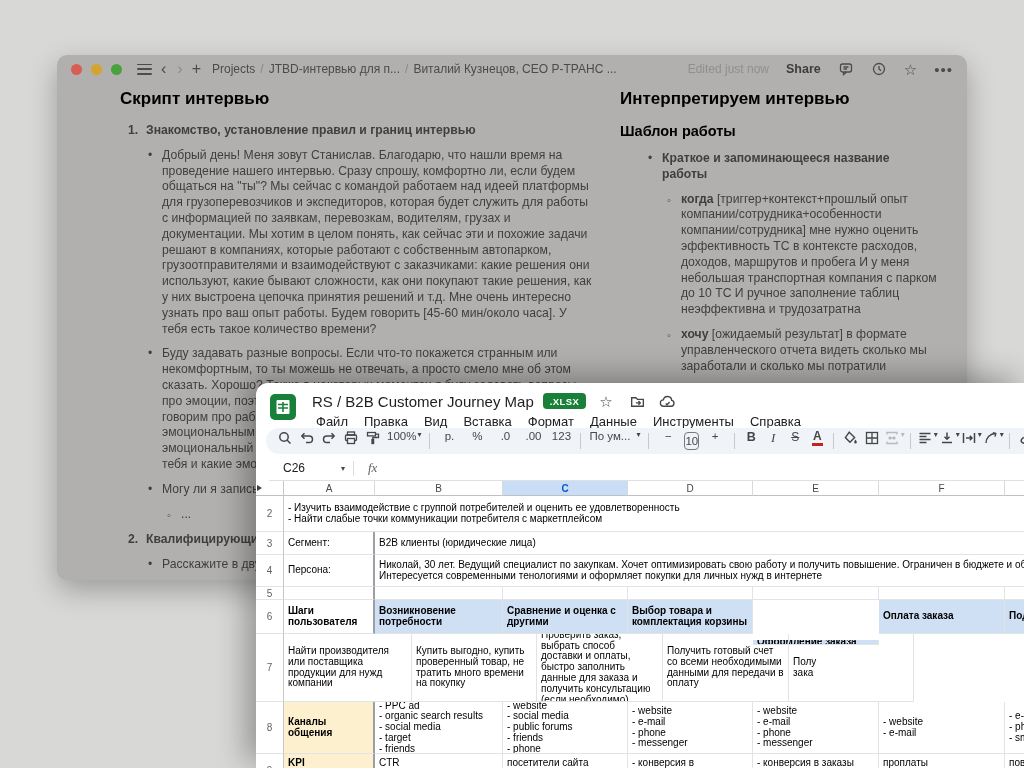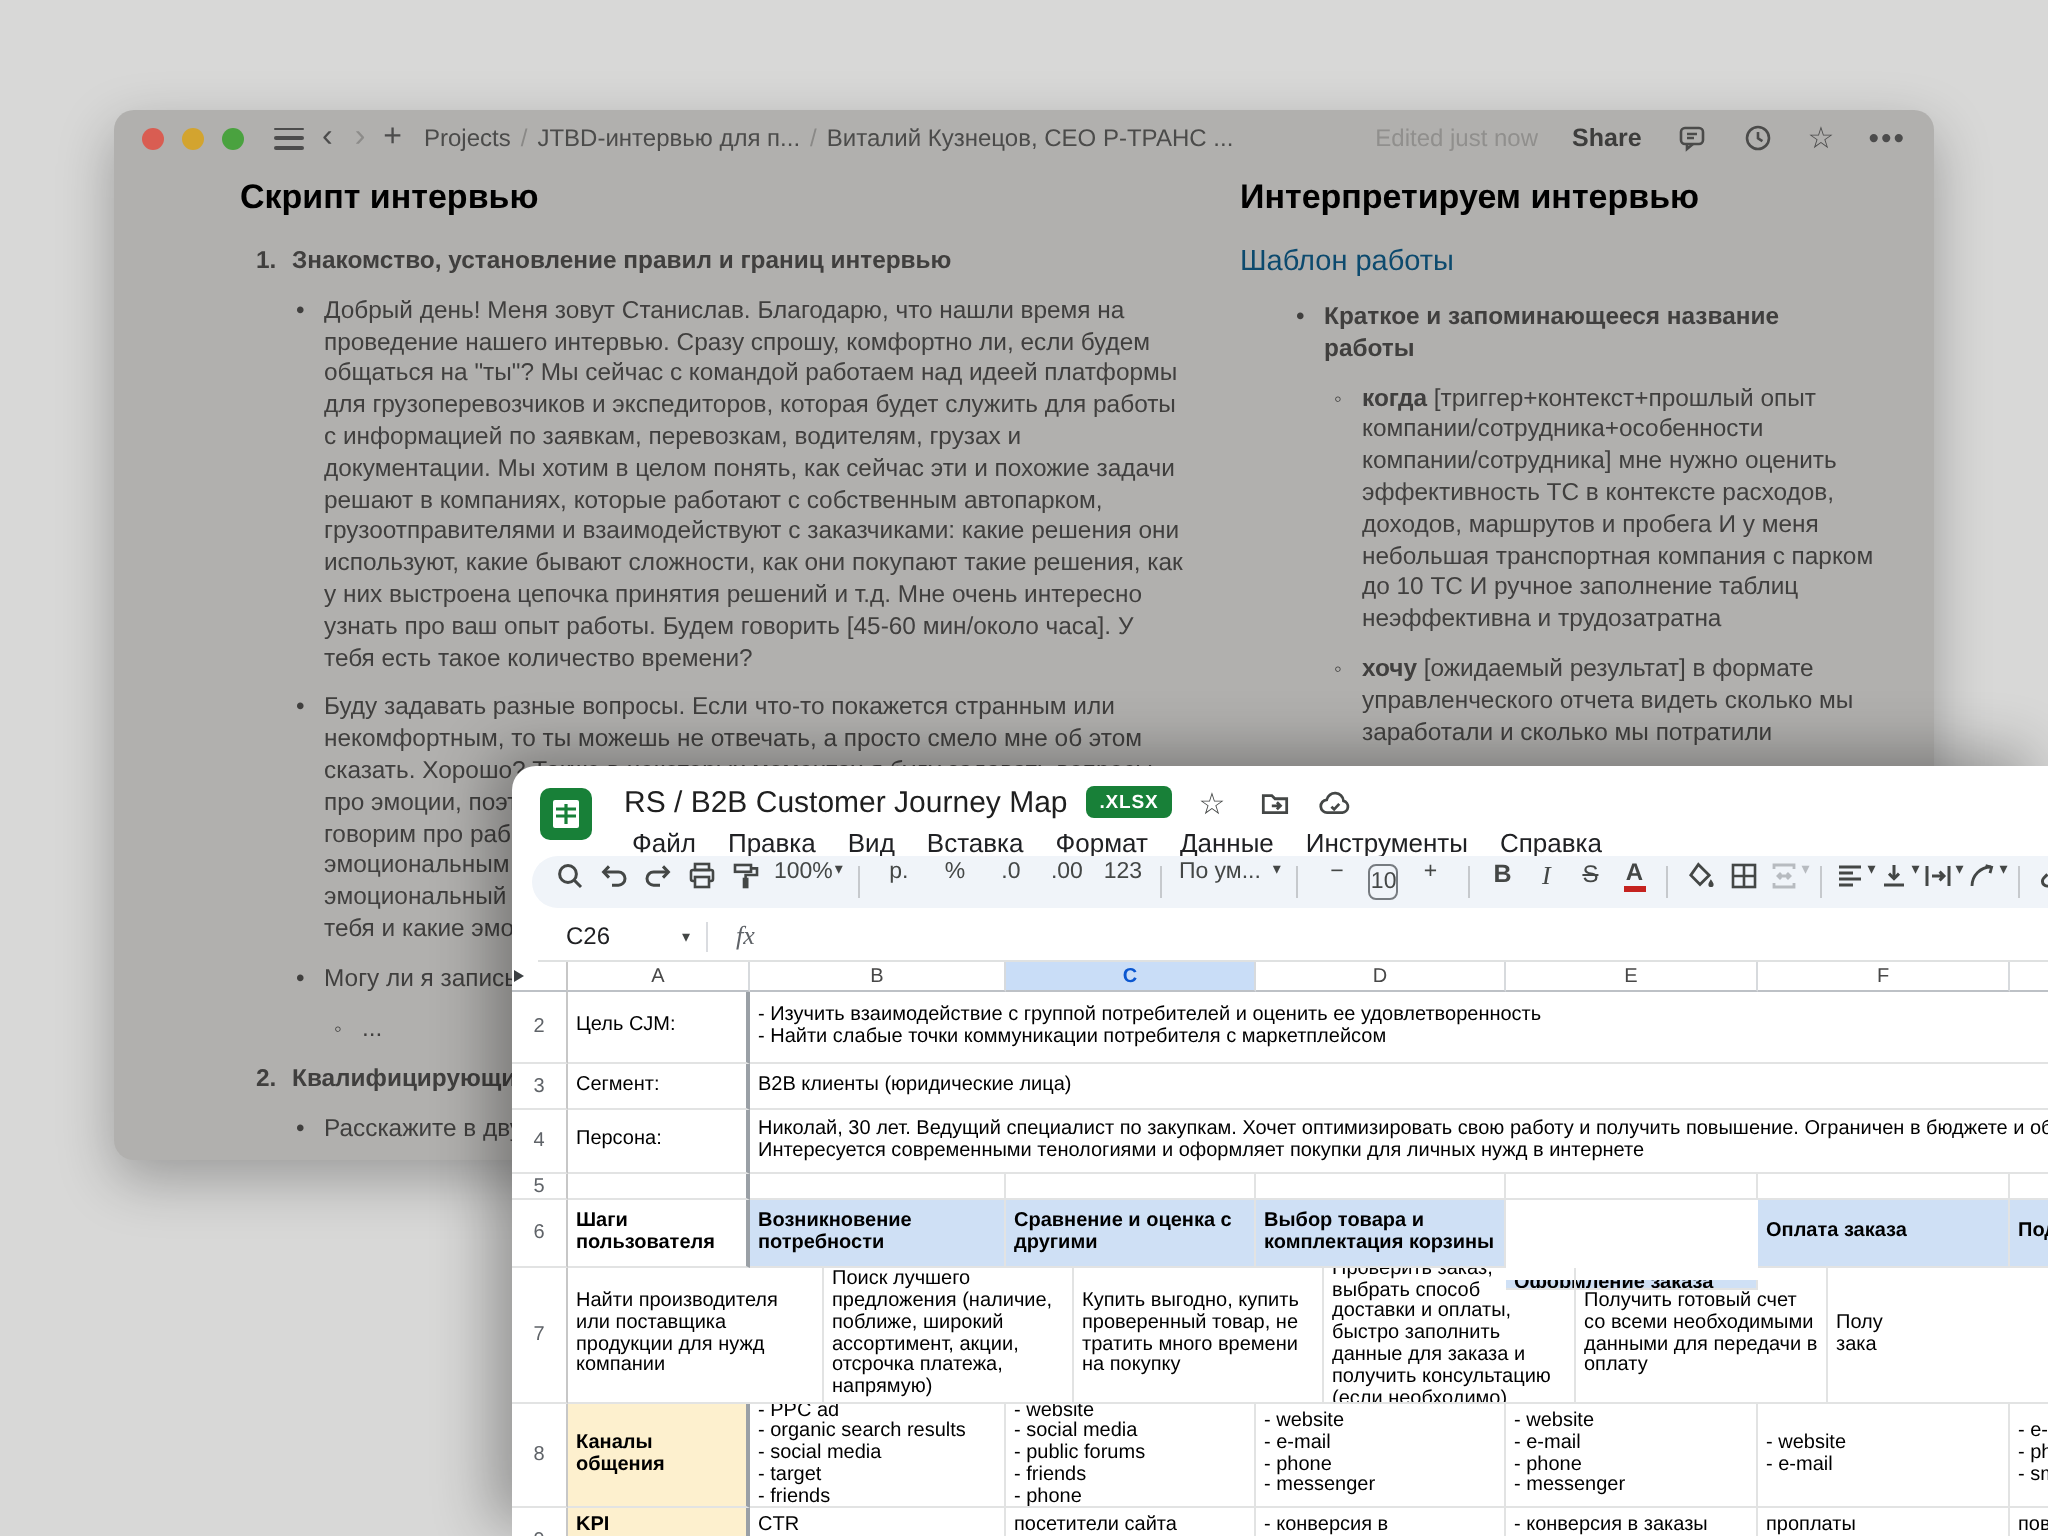--- a/index.html
+++ b/index.html
@@ -19,21 +19,21 @@
   .bar-right{margin-left:auto;display:flex;align-items:center;gap:17px}
   .edited{font-size:12px;color:#908f8d}
   .share{font-size:12.5px;font-weight:600;color:#3d3d3c}
   .bar-ic{width:16px;height:16px;display:inline-block}
   .star-ch{font-size:15px;color:#4c4c4c;line-height:1}
   .dots{font-size:15px;color:#4c4c4c;letter-spacing:1px;line-height:1}
   .doc-col{position:absolute;top:34px}
   .doc-left{left:63px;width:472px}
   .doc-right{left:563px;width:318px}
   .doc-h1{font-size:17px;font-weight:700;color:#000000;margin:0 0 14px}
-  .doc-h2{font-size:14.5px;font-weight:400;color:#0c4a6e;margin:0 0 12px}
+  .doc-h2{font-size:14.5px;font-weight:700;color:#000000;margin:0 0 12px}
   .blk{display:flex;margin:0 0 9px;font-size:12.2px;line-height:15.8px;color:#403f3e}
   .blk .mrk{flex:0 0 14px}
   .numbered{margin-left:8px}
   .numbered .mrk{flex:0 0 18px;font-weight:700}
   .numbered .btx{font-weight:700}
   .bullet1{margin-left:28px}
   .bullet2{margin-left:47px}
   .bullet2 .mrk{font-size:11px;padding-top:1px}
   .btx b{font-weight:700}
   
@@ -354,21 +354,20 @@
         <div class="g-colh" style="width: 91px;">A</div>
         <div class="g-colh" style="width: 128px;">B</div>
         <div class="g-colh sel" style="width: 125px;">C</div>
         <div class="g-colh" style="width: 125px;">D</div>
         <div class="g-colh" style="width: 126px;">E</div>
         <div class="g-colh" style="width: 126px;">F</div>
         <div class="g-colh" style="width: 125px;">G</div>
       </div>
       <div class="g-row" style="height: 36px;">
         <div class="g-num">2</div>
-        <div class="g-cell g-a " style="width: 91px;">Цель CJM:</div>
         <div class="g-cell g-merged">- Изучить взаимодействие с группой потребителей и оценить ее удовлетворенность
 - Найти слабые точки коммуникации потребителя с маркетплейсом</div>
       </div>
       <div class="g-row" style="height: 23px;">
         <div class="g-num">3</div>
         <div class="g-cell g-a " style="width: 91px;">Сегмент:</div>
         <div class="g-cell g-merged">B2B клиенты (юридические лица)</div>
       </div>
       <div class="g-row" style="height: 32px;">
         <div class="g-num">4</div>
@@ -392,21 +391,20 @@
         <div class="g-cell bg-blue b" style="width: 128px;">Возникновение потребности</div>
         <div class="g-cell bg-blue b" style="width: 125px;">Сравнение и оценка с другими</div>
         <div class="g-cell bg-blue b" style="width: 125px;">Выбор товара и комплектация корзины</div>
         <div class="g-cell bg-blue b" style="width: 126px; margin-top: 40px;">Оформление заказа</div>
         <div class="g-cell bg-blue b" style="width: 126px;">Оплата заказа</div>
         <div class="g-cell bg-blue b" style="width: 125px;">Под</div>
       </div>
       <div class="g-row" style="height: 68px;">
         <div class="g-num">7</div>
         <div class="g-cell " style="width: 128px;">Найти производителя или поставщика продукции для нужд компании</div>
-        <div class="g-cell " style="width: 125px;">Поиск лучшего предложения (наличие, поближе, широкий ассортимент, акции, отсрочка платежа, напрямую)</div>
         <div class="g-cell " style="width: 125px;">Купить выгодно, купить проверенный товар, не тратить много времени на покупку</div>
         <div class="g-cell " style="width: 126px;">Проверить заказ, выбрать способ доставки и оплаты, быстро заполнить данные для заказа и получить консультацию (если необходимо)</div>
         <div class="g-cell " style="width: 126px;">Получить готовый счет со всеми необходимыми данными для передачи в оплату</div>
         <div class="g-cell " style="width: 125px;">Полу
 зака</div>
       </div>
       <div class="g-row" style="height: 52px;">
         <div class="g-num">8</div>
         <div class="g-cell g-a b bg-yellow" style="width: 91px;">Каналы общения</div>
         <div class="g-cell " style="width: 128px;">- PPC ad

